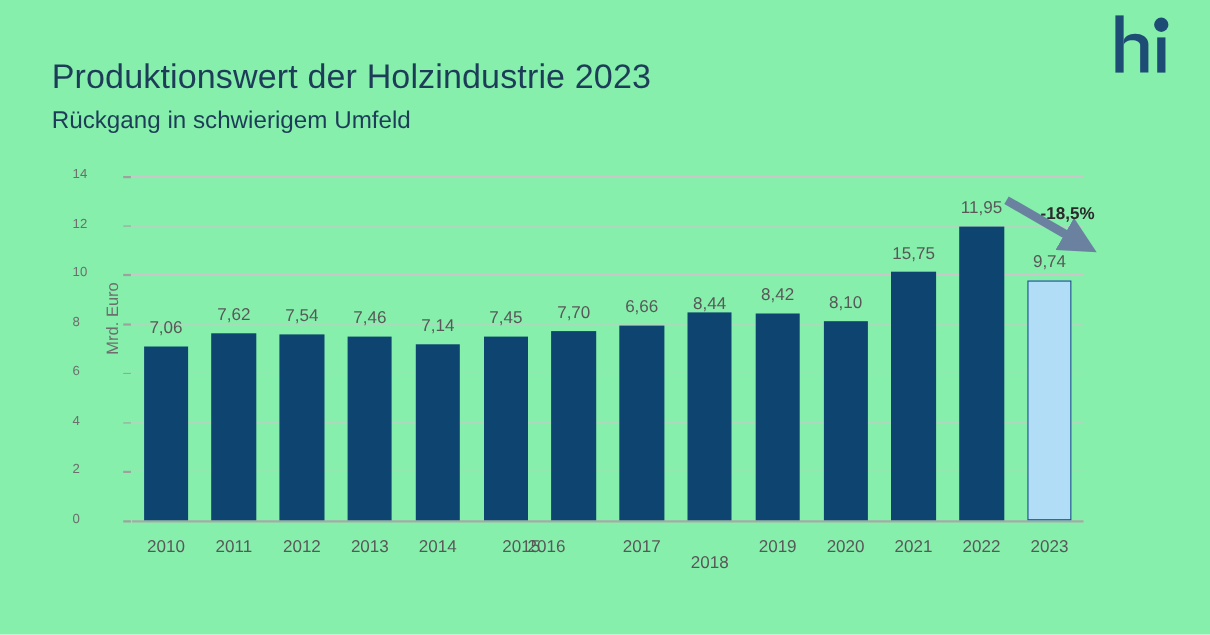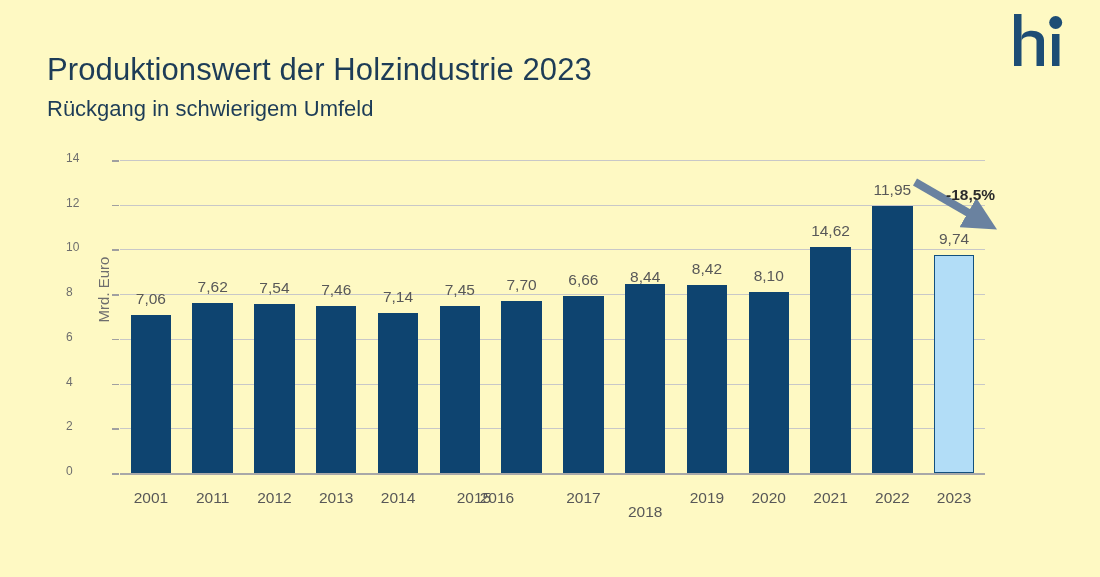--- a/index.html
+++ b/index.html
@@ -8,21 +8,21 @@
     width: 1100px;
     height: 577px;
     background: #ffffff;
     font-family: "Liberation Sans", sans-serif;
   }
 
   #page {
     position: relative;
     width: 1100px;
     height: 577px;
-    background: #fef9c3;
+    background: #86efac;
     overflow: hidden;
   }
 
   
   #logo {
     position: absolute;
     top: 12px;
     right: 28px;
     width: 62px;
     height: 58px;
@@ -222,21 +222,21 @@
         <div class="bar" style="left: 381.372px; width: 40.4696px; height: 172.15px;"></div>
         <div class="bar" style="left: 443.158px; width: 40.4696px; height: 176.621px;"></div>
         <div class="bar" style="left: 504.944px; width: 40.4696px; height: 188.694px;"></div>
         <div class="bar" style="left: 566.729px; width: 40.4696px; height: 188.247px;"></div>
         <div class="bar" style="left: 628.515px; width: 40.4696px; height: 181.093px;"></div>
         <div class="bar" style="left: 690.301px; width: 40.4696px; height: 226.254px;"></div>
         <div class="bar" style="left: 752.087px; width: 40.4696px; height: 267.168px;"></div>
         <div class="bar highlight" style="left: 813.872px; width: 40.4696px; height: 217.759px;"></div>
       </div>
     <div id="xaxis-labels">
-        <div class="xtick-label" style="left: 120px; width: 61.7857px; top: 490px;">2001</div>
+        <div class="xtick-label" style="left: 120px; width: 61.7857px; top: 490px;">2010</div>
         <div class="xtick-label" style="left: 181.786px; width: 61.7857px; top: 490px;">2011</div>
         <div class="xtick-label" style="left: 243.571px; width: 61.7857px; top: 490px;">2012</div>
         <div class="xtick-label" style="left: 305.357px; width: 61.7857px; top: 490px;">2013</div>
         <div class="xtick-label" style="left: 367.143px; width: 61.7857px; top: 490px;">2014</div>
         <div class="xtick-label" style="left: 443px; width: 61.7857px; top: 490px;">2015</div>
         <div class="xtick-label" style="left: 466px; width: 61.7857px; top: 490px;">2016</div>
         <div class="xtick-label" style="left: 552.5px; width: 61.7857px; top: 490px; text-align: center;">2017</div>
         <div class="xtick-label" style="left: 614.286px; width: 61.7857px; top: 504px;">2018</div>
         <div class="xtick-label" style="left: 676.071px; width: 61.7857px; top: 490px;">2019</div>
         <div class="xtick-label" style="left: 737.857px; width: 61.7857px; top: 490px;">2020</div>
@@ -249,21 +249,21 @@
         <div class="bar-value" style="left: 182.444px; width: 60.4696px; top: 278.639px;">7,62</div>
         <div class="bar-value" style="left: 244.229px; width: 60.4696px; top: 280.427px;">7,54</div>
         <div class="bar-value" style="left: 306.015px; width: 60.4696px; top: 282.216px;">7,46</div>
         <div class="bar-value" style="left: 367.801px; width: 60.4696px; top: 289.37px;">7,14</div>
         <div class="bar-value" style="left: 429.587px; width: 60.4696px; top: 282.439px;">7,45</div>
         <div class="bar-value" style="left: 491.372px; width: 60.4696px; top: 276.85px;">7,70</div>
         <div class="bar-value" style="left: 553.158px; width: 60.4696px; top: 272.379px;">6,66</div>
         <div class="bar-value" style="left: 614.944px; width: 60.4696px; top: 269px;">8,44</div>
         <div class="bar-value" style="left: 676.729px; width: 60.4696px; top: 260.753px;">8,42</div>
         <div class="bar-value" style="left: 738.515px; width: 60.4696px; top: 267.907px;">8,10</div>
-        <div class="bar-value" style="left: 800.301px; width: 60.4696px; top: 222.746px;">14,62</div>
+        <div class="bar-value" style="left: 800.301px; width: 60.4696px; top: 222.746px;">15,75</div>
         <div class="bar-value" style="left: 862.087px; width: 60.4696px; top: 181.832px;">11,95</div>
         <div class="bar-value" style="left: 923.872px; width: 60.4696px; top: 231.241px;">9,74</div>
       </div>
 
     <svg id="annotation-arrow" viewBox="0 0 120 80" xmlns="http://www.w3.org/2000/svg">
       <defs>
         <marker id="arrowhead" markerWidth="4.2" markerHeight="4.2" refX="1.6" refY="2.1" orient="auto">
           <path d="M0,0 L4.2,2.1 L0,4.2 z" fill="#6a82a0"></path>
         </marker>
       </defs>

